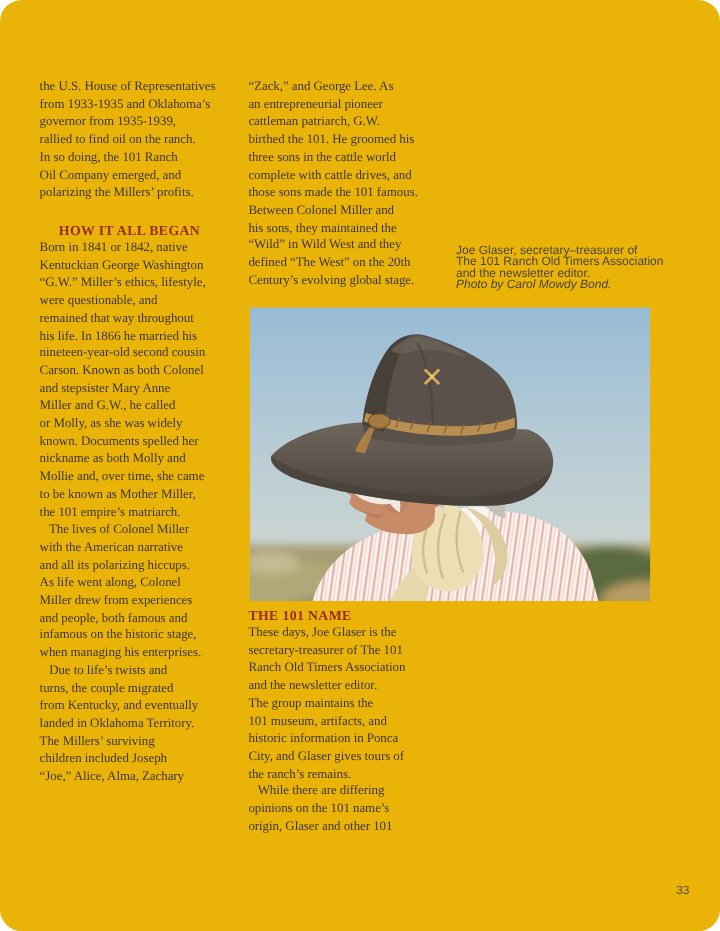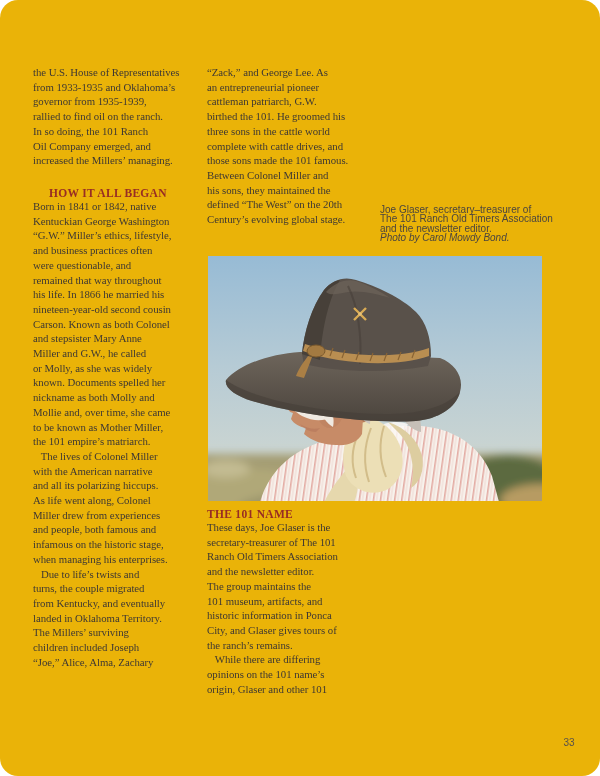--- a/index.html
+++ b/index.html
@@ -52,30 +52,29 @@
 
 <div class="page">
 
   <div class="abs body-text" style="left:33px; top:65px;">
       <div class="line">the U.S. House of Representatives</div>
       <div class="line">from 1933-1935 and Oklahoma’s</div>
       <div class="line">governor from 1935-1939,</div>
       <div class="line">rallied to find oil on the ranch.</div>
       <div class="line">In so doing, the 101 Ranch</div>
       <div class="line">Oil Company emerged, and</div>
-      <div class="line">increased the Millers’ managing.</div>
+      <div class="line">polarizing the Millers’ profits.</div>
     </div>
 
   <div class="abs heading" style="left:33px; top:187px;margin-left:16px;">HOW IT ALL BEGAN</div>
 
   <div class="abs body-text" style="left:33px; top:199px;">
       <div class="line">Born in 1841 or 1842, native</div>
       <div class="line">Kentuckian George Washington</div>
       <div class="line">“G.W.” Miller’s ethics, lifestyle,</div>
-      <div class="line">and business practices often</div>
       <div class="line">were questionable, and</div>
       <div class="line">remained that way throughout</div>
       <div class="line">his life. In 1866 he married his</div>
       <div class="line">nineteen-year-old second cousin</div>
       <div class="line">Carson. Known as both Colonel</div>
       <div class="line">and stepsister Mary Anne</div>
       <div class="line">Miller and G.W., he called</div>
       <div class="line">or Molly, as she was widely</div>
       <div class="line">known. Documents spelled her</div>
       <div class="line">nickname as both Molly and</div>
@@ -102,20 +101,21 @@
   <div class="abs body-text" style="left:207px; top:65px;">
       <div class="line">“Zack,” and George Lee. As</div>
       <div class="line">an entrepreneurial pioneer</div>
       <div class="line">cattleman patriarch, G.W.</div>
       <div class="line">birthed the 101. He groomed his</div>
       <div class="line">three sons in the cattle world</div>
       <div class="line">complete with cattle drives, and</div>
       <div class="line">those sons made the 101 famous.</div>
       <div class="line">Between Colonel Miller and</div>
       <div class="line">his sons, they maintained the</div>
+      <div class="line">“Wild” in Wild West and they</div>
       <div class="line">defined “The West” on the 20th</div>
       <div class="line">Century’s evolving global stage.</div>
     </div>
 
   <div class="abs caption" style="left:380px; top:205px; width:185px;">
     <div>
         <div class="line">Joe Glaser, secretary–treasurer of</div>
         <div class="line">The 101 Ranch Old Timers Association</div>
         <div class="line">and the newsletter editor.</div>
       </div>

